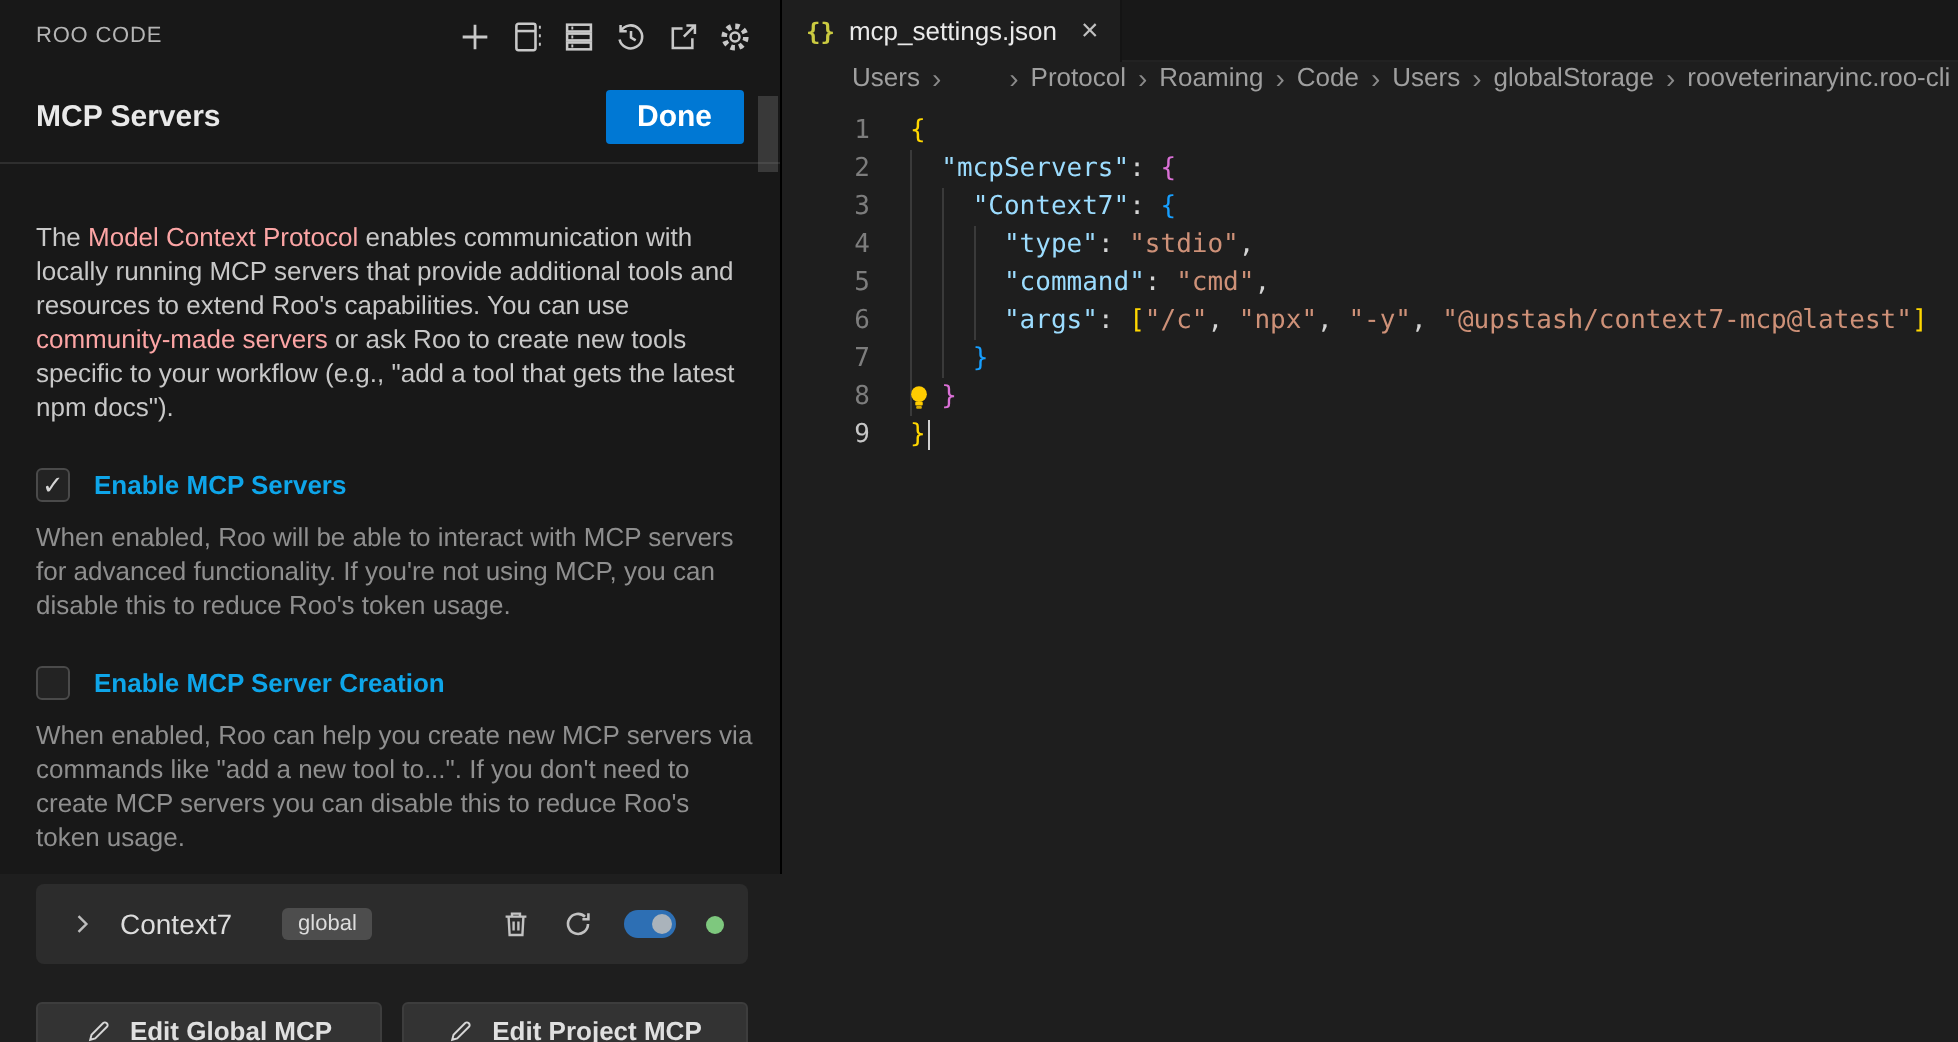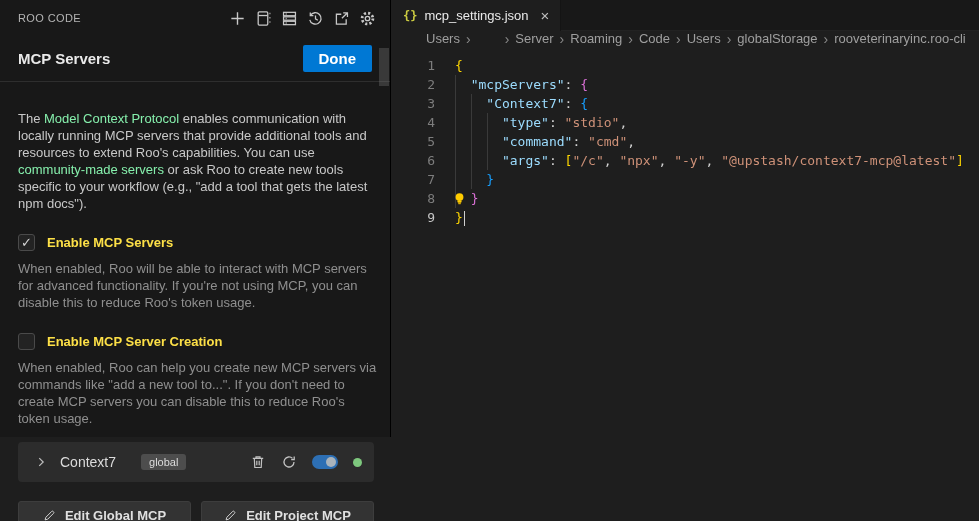--- a/index.html
+++ b/index.html
@@ -18,29 +18,29 @@
 
   .page-row { display:flex; justify-content:space-between; align-items:center;
               padding:8px 18px 0 18px; height:44px; }
   .page-title { font-size:15px; font-weight:bold; color:#e9e9e9; }
   .done-btn { background:#0078d4; color:#fff; font-size:15px; font-weight:600;
               border:none; border-radius:2px; padding:5px 16px; cursor:pointer; height:27px; }
   .divider { margin-top:5px; height:1px; background:#2e2e2e; }
 
   .content { padding:28px 16px 0 18px; width:391px; }
   .intro { font-size:13px; line-height:17px; color:#c8c8c8; width:360px; }
-  .intro .link { color:#86efac; text-decoration:none; cursor:pointer; }
+  .intro .link { color:#fca5a5; text-decoration:none; cursor:pointer; }
 
   .settings-list { margin-top:12px; }
   .setting { margin-top:22px; }
   .setting-head { display:flex; align-items:center; gap:12px; }
   .checkbox { width:17px; height:17px; background:#232323; border:1px solid #4a4a4a;
               border-radius:3px; display:inline-flex; align-items:center; justify-content:center;
               color:#d4d4d4; font-size:13px; cursor:pointer; flex:none; }
-  .setting-label { font-size:13px; font-weight:bold; color:#fde047; }
+  .setting-label { font-size:13px; font-weight:bold; color:#0ea5e9; }
   .setting-desc { margin-top:9px; font-size:13px; line-height:17px; color:#8f8f8f; width:360px; }
 
   .server-card { margin-top:15px; width:356px; height:40px; background:#2c2c2c; border-radius:4px;
                  display:flex; align-items:center; padding:0 12px; }
   .chev { width:14px; height:14px; margin-left:4px; cursor:pointer; }
   .server-name { margin-left:12px; font-size:14px; color:#dcdcdc; }
   .badge { margin-left:25px; background:#4d4d4d; color:#dcdcdc; font-size:11px;
            padding:2px 8px; border-radius:3px; }
   .card-spacer { flex:1; }
   .card-icon { width:16px; height:16px; margin-left:15px; cursor:pointer; display:inline-flex; }
@@ -223,21 +223,21 @@
       <span class="tab-name">mcp_settings.json</span>
       <span class="tab-close">×</span>
     </div>
   </div>
 
   <div class="breadcrumb">
       <span class="crumb">Users</span>
       <span class="crumb-sep">›</span>
       <span class="crumb empty"></span>
       <span class="crumb-sep">›</span>
-      <span class="crumb">Server</span>
+      <span class="crumb">Protocol</span>
       <span class="crumb-sep">›</span>
       <span class="crumb">Roaming</span>
       <span class="crumb-sep">›</span>
       <span class="crumb">Code</span>
       <span class="crumb-sep">›</span>
       <span class="crumb">Users</span>
       <span class="crumb-sep">›</span>
       <span class="crumb">globalStorage</span>
       <span class="crumb-sep">›</span>
       <span class="crumb">rooveterinaryinc.roo-cli</span>

